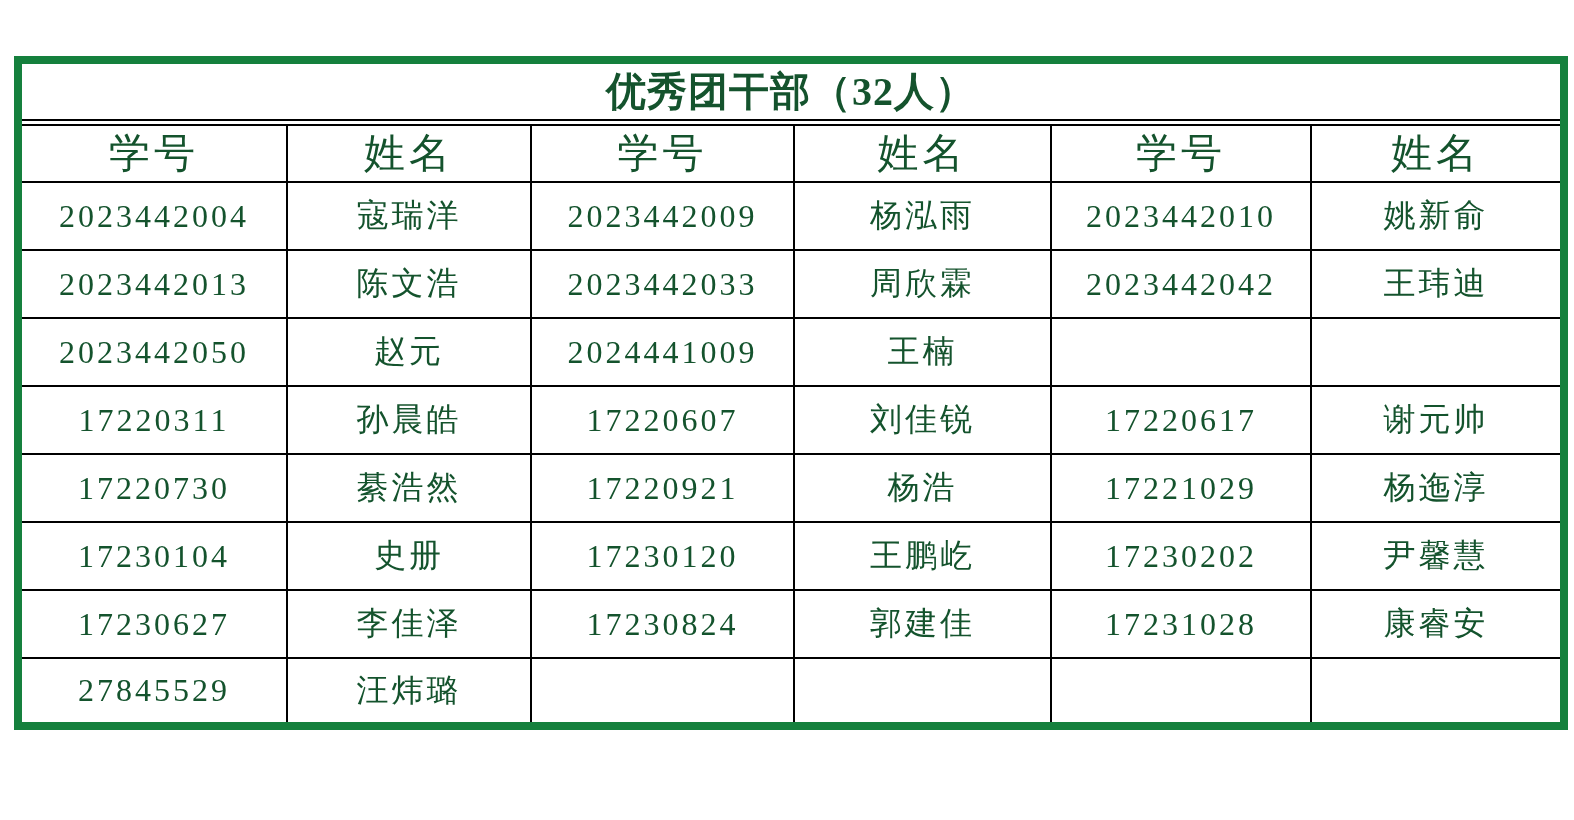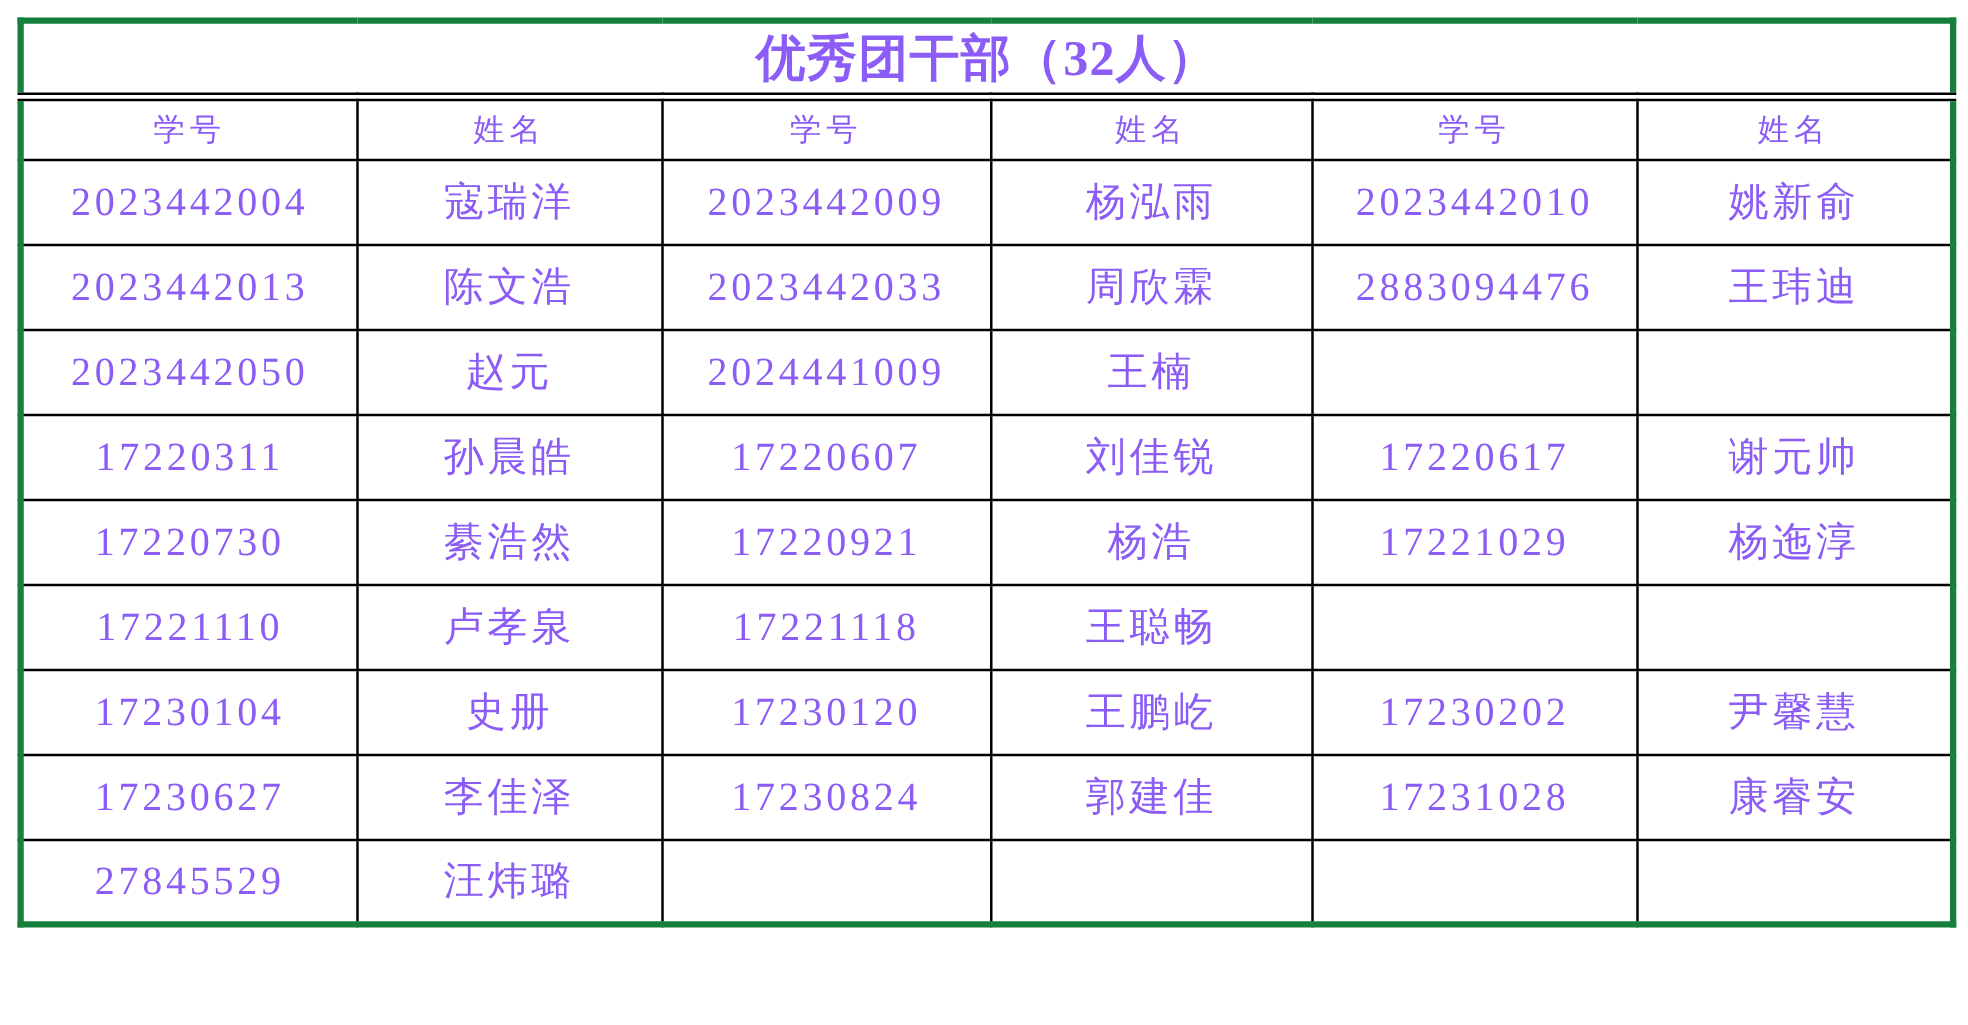--- a/index.html
+++ b/index.html
@@ -13,22 +13,23 @@
     overflow: hidden;
     font-family: "Liberation Serif", "DejaVu Serif", serif;
   }
   .sheet {
     padding: 14px 14px 0 14px;
   }
   table.roster {
     border-collapse: collapse;
     table-layout: fixed;
     width: 1546px;
-    border: 5px solid #15803d;
-    color: #8b5cf6;
+    border: 8px solid #15803d;
+    color: #14532d;
+    margin-top: 42px;
   }
   table.roster th,
   table.roster td {
     border: 2px solid #000;
     text-align: center;
     vertical-align: middle;
     padding: 0;
     overflow: hidden;
     white-space: nowrap;
   }
@@ -38,21 +39,21 @@
   tr.title-row th {
     font-size: 40px;
     font-weight: bold;
     letter-spacing: 1px;
     border-bottom: 7px double #000;
   }
   tr.header-row {
     height: 50px;
   }
   tr.header-row th {
-    font-size: 25px;
+    font-size: 41px;
     font-weight: normal;
     letter-spacing: 4px;
   }
   tr.data-row {
     height: 68px;
   }
   tr.data-row td {
     font-size: 32px;
     letter-spacing: 3px;
   }
@@ -90,21 +91,21 @@
           <td>2023442009</td>
           <td>杨泓雨</td>
           <td>2023442010</td>
           <td>姚新俞</td>
         </tr>
         <tr class="data-row">
           <td>2023442013</td>
           <td>陈文浩</td>
           <td>2023442033</td>
           <td>周欣霖</td>
-          <td>2883094476</td>
+          <td>2023442042</td>
           <td>王玮迪</td>
         </tr>
         <tr class="data-row">
           <td>2023442050</td>
           <td>赵元</td>
           <td>2024441009</td>
           <td>王楠</td>
           <td></td>
           <td></td>
         </tr>
@@ -116,28 +117,20 @@
           <td>17220617</td>
           <td>谢元帅</td>
         </tr>
         <tr class="data-row">
           <td>17220730</td>
           <td>綦浩然</td>
           <td>17220921</td>
           <td>杨浩</td>
           <td>17221029</td>
           <td>杨迤淳</td>
-        </tr>
-        <tr class="data-row">
-          <td>17221110</td>
-          <td>卢孝泉</td>
-          <td>17221118</td>
-          <td>王聪畅</td>
-          <td></td>
-          <td></td>
         </tr>
         <tr class="data-row">
           <td>17230104</td>
           <td>史册</td>
           <td>17230120</td>
           <td>王鹏屹</td>
           <td>17230202</td>
           <td>尹馨慧</td>
         </tr>
         <tr class="data-row">

